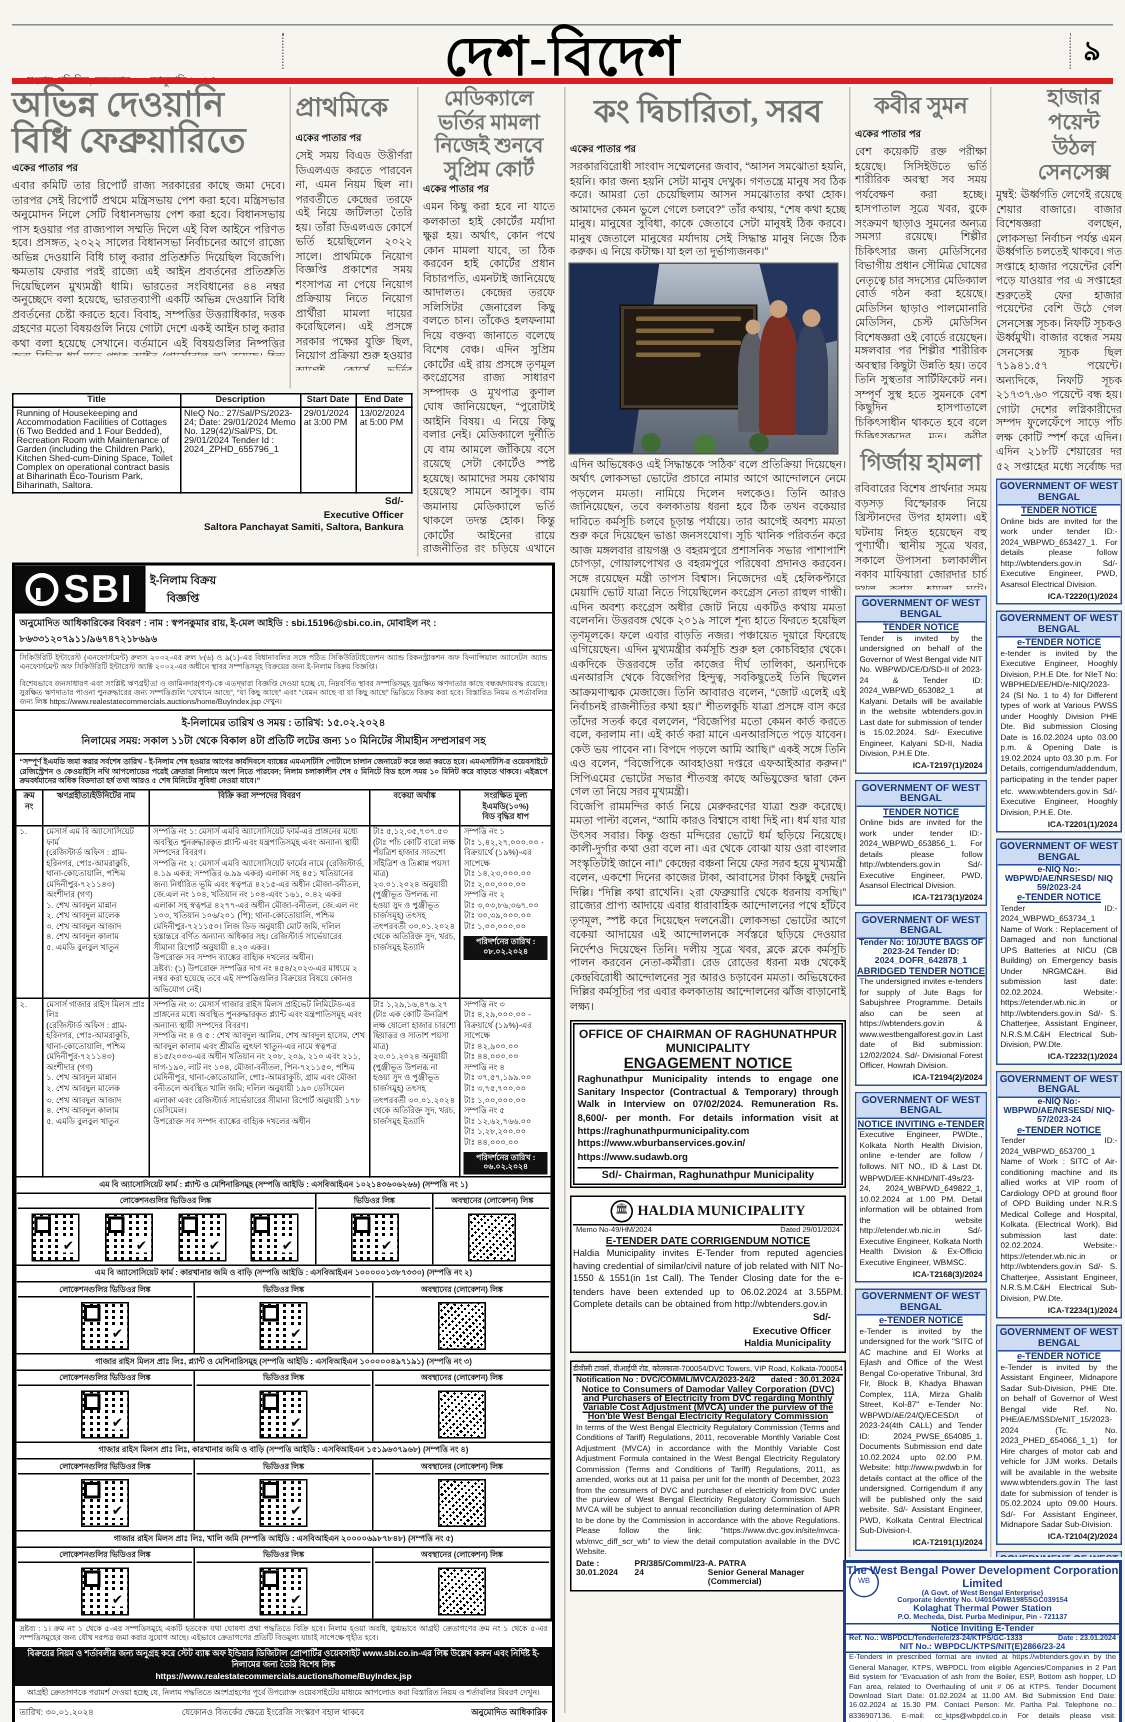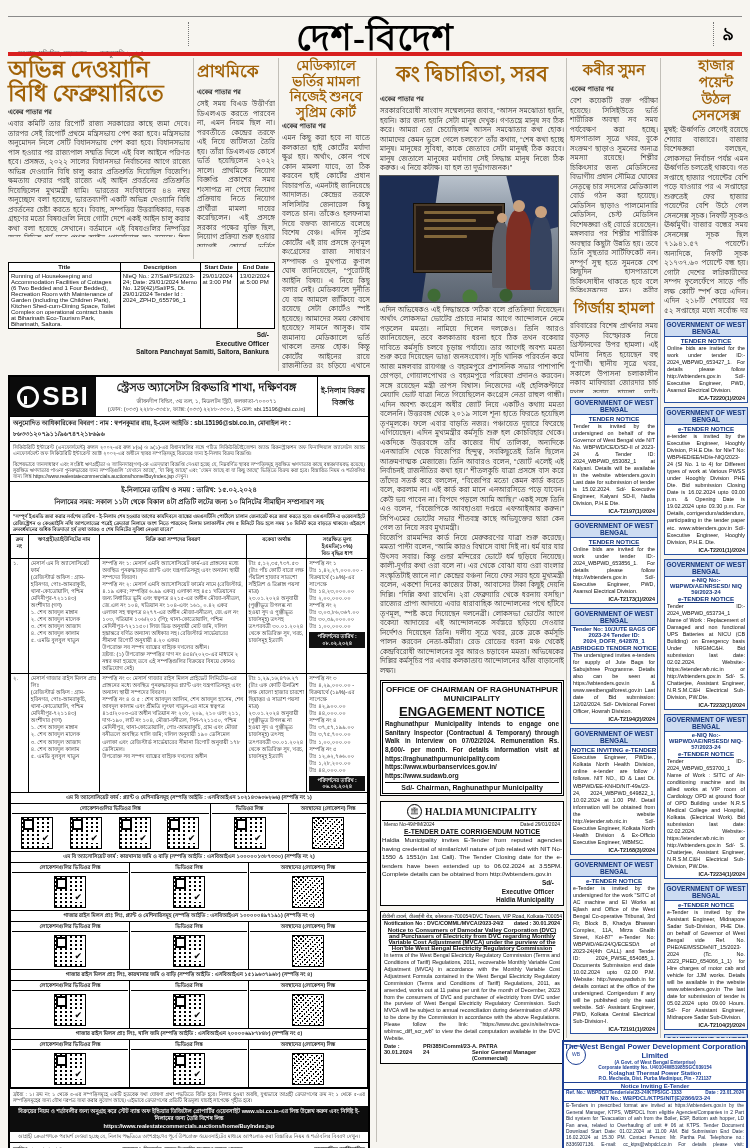--- a/index.html
+++ b/index.html
@@ -13,21 +13,21 @@
   .hdr-page-box{position:absolute;right:8px;top:22px;width:28px;height:24px;border-left:1px dotted #777;text-align:center;}
   .hdr-pagenum{font-family:"Liberation Serif",serif;font-size:18px;font-weight:bold;color:#000;line-height:24px;}
   .hdr-redline{position:absolute;left:8px;right:8px;top:52px;border-top:4px solid #d81f1f;}
   
   .colA{position:absolute;left:8px;top:58px;width:362px;}
   .colB{position:absolute;left:376px;top:58px;width:184px;height:1084px;overflow:hidden;border-left:1px solid #c2bfb8;padding-left:3px;}
   .colC{position:absolute;left:566px;top:58px;width:88px;height:980px;overflow:hidden;border-left:1px solid #c2bfb8;padding-left:3px;}
   .colD{position:absolute;left:660px;top:58px;width:84px;height:980px;overflow:hidden;border-left:1px solid #c2bfb8;padding-left:3px;}
   .cont-label{font-size:6.5px;font-weight:bold;margin:1px 0;}
   .body-txt{font-size:7.2px;line-height:1.32;text-align:justify;color:#1b1b1b;}
-  h1,h2,h3{margin:0;color:#a16207;font-family:"Liberation Serif",serif;}
+  h1,h2,h3{margin:0;color:#737373;font-family:"Liberation Serif",serif;}
   .h-ucc{font-size:23px;line-height:1.05;}
   .h-prath{font-size:17px;}
   .h-med{font-size:13.5px;line-height:1.15;text-align:center;}
   .h-kong{font-size:21px;text-align:center;}
   .h-delhi{font-size:19px;text-align:center;margin:6px 0 3px;}
   .h-kabir{font-size:15px;text-align:center;}
   .h-sensex{font-size:14px;text-align:center;line-height:1.2;margin-left:20px;}
   .h-girja{font-size:15px;text-align:center;margin-top:4px;}
   
   .topgrid{display:grid;grid-template-columns:182px 82px 92px;grid-column-gap:3px;}
@@ -96,21 +96,21 @@
   .p3{right:48px;top:46px;width:18px;height:66px;background:#5b5e66;}
   .head{position:absolute;width:12px;height:12px;border-radius:50%;background:#caa27e;}
   .h1p{right:33px;top:24px;}
   .h2p{right:11px;top:30px;}
   .h3p{right:51px;top:37px;width:10px;height:10px;}
   .shrub{position:absolute;bottom:-4px;left:30px;width:120px;height:18px;background:radial-gradient(circle at 20% 40%,#3f6b35 6px,transparent 7px),radial-gradient(circle at 50% 50%,#4a7a3c 7px,transparent 8px),radial-gradient(circle at 80% 40%,#3a6031 6px,transparent 7px);}
   
   .box{border:1.5px solid #000;background:#fff;margin-top:5px;padding:1px;}
   .box .inbox{border:1px solid #000;padding:2px;}
   .rag-org{font-size:8px;font-weight:bold;text-align:center;}
-  .rag-title{font-size:13px;font-weight:bold;text-align:center;text-decoration:underline;margin:1px 0;}
+  .rag-title{font-size:10px;font-weight:bold;text-align:center;text-decoration:underline;margin:1px 0;}
   .rag-body{font-size:6.4px;font-weight:bold;text-align:justify;line-height:1.35;}
   .rag-sign{font-size:7px;font-weight:bold;text-align:center;border-top:1px solid #000;margin-top:2px;padding-top:1px;}
   .hal-head{display:flex;align-items:center;justify-content:center;border-bottom:1px solid #000;padding:1px;}
   .hal-logo{width:13px;height:13px;border:1px solid #000;border-radius:50%;margin-right:3px;font-size:7px;text-align:center;line-height:12px;}
   .hal-org{font-size:9.5px;font-weight:bold;font-family:"Liberation Serif",serif;}
   .hal-meta{display:flex;justify-content:space-between;font-size:5px;padding:0 2px;}
   .hal-title{font-size:6.8px;font-weight:bold;text-align:center;text-decoration:underline;margin:1px 0;}
   .hal-body{font-size:6.2px;text-align:justify;line-height:1.35;}
   .hal-sign{font-size:6.4px;font-weight:bold;text-align:right;padding:1px 8px 0 0;line-height:1.3;}
   .dvc-head{display:flex;align-items:center;border-bottom:1px solid #000;background:#efefef;padding:1px;}
@@ -195,25 +195,20 @@
         </div>
       </div>
     </div>
 
     <div class="sbi">
       <div class="sbi-head">
         <div class="sbi-logo">
             <span class="ring"></span>
             <span>SBI</span>
           </div>
-        <div class="sbi-mid">
-          <div class="sbi-branch">স্ট্রেসড অ্যাসেটস রিকভারি শাখা, দক্ষিণবঙ্গ</div>
-          <div class="sbi-addr">জীবনদীপ বিল্ডিং, ৩য় তল, ১, মিডলটন স্ট্রিট, কলকাতা-৭০০০৭১</div>
-          <div class="sbi-phone">(ফোন: (০৩৩) ২২৮৮-৩৩৫৮, ফ্যাক্স: (০৩৩) ২২৮৮-৩৩০১, ই-মেল: sbi.15196@sbi.co.in)</div>
-        </div>
         <div class="sbi-enilam">ই-নিলাম বিক্রয় বিজ্ঞপ্তি</div>
       </div>
       <div class="sbi-officer">অনুমোদিত আধিকারিকের বিবরণ : নাম : স্বপনকুমার রায়, ই-মেল আইডি :  sbi.15196@sbi.co.in,  মোবাইল নং : ৮৬৩৩১২০৭৯১১/৯৬৭৪৭২১৮৬৯৬</div>
       <div class="sbi-terms">সিকিউরিটি ইন্টারেস্ট (এনফোর্সমেন্ট) রুলস ২০০২-এর রুল ৮(৬) ও ৯(১)-এর বিধানাবলির সঙ্গে পঠিত সিকিউরিটাইজেশন অ্যান্ড রিকনস্ট্রাকশন অফ ফিনান্সিয়াল অ্যাসেটস অ্যান্ড এনফোর্সমেন্ট অফ সিকিউরিটি ইন্টারেস্ট অ্যাক্ট ২০০২-এর অধীনে স্থাবর সম্পত্তিসমূহ বিক্রয়ের জন্য ই-নিলাম বিক্রয় বিজ্ঞপ্তি।</div>
       <div class="sbi-terms">বিশেষভাবে জনসাধারণ এবং সংশ্লিষ্ট ঋণগ্রহীতা ও জামিনদার(গণ)-কে এতদ্দ্বারা বিজ্ঞপ্তি দেওয়া হচ্ছে যে, নিম্নবর্ণিত স্থাবর সম্পত্তিসমূহ সুরক্ষিত ঋণদাতার কাছে বন্ধক/দায়বদ্ধ রয়েছে। সুরক্ষিত ঋণদাতার পাওনা পুনরুদ্ধারের জন্য সম্পত্তিগুলি “যেখানে আছে”, “যা কিছু আছে” এবং “যেমন আছে বা যা কিছু আছে” ভিত্তিতে বিক্রয় করা হবে। বিস্তারিত নিয়ম ও শর্তাবলির জন্য লিঙ্ক https://www.realestatecommercials.auctions/home/BuyIndex.jsp দেখুন।</div>
       <div class="sbi-dateband">
         <div>ই-নিলামের তারিখ ও সময় : তারিখ: ১৫.০২.২০২৪</div>
         <div>নিলামের সময়: সকাল ১১টা থেকে  বিকাল ৪টা প্রতিটি লটের জন্য ১০ মিনিটের সীমাহীন সম্প্রসারণ সহ</div>
       </div>
       <div class="sbi-note">“সম্পূর্ণ ইএমডি জমা করার সর্বশেষ তারিখ - ই-নিলাম শেষ হওয়ার আগের কার্যদিবসে ব্যাঙ্কের এমএসটিসি পোর্টালে চালান জেনারেট করে জমা করতে হবে। এমএসটিসি-র ওয়েবসাইটে রেজিস্ট্রেশন ও কেওয়াইসি নথি আপলোডের পরেই ক্রেতারা নিলামে অংশ নিতে পারবেন; নিলাম চলাকালীন শেষ ৫ মিনিটে বিড হলে সময় ১০ মিনিট করে বাড়তে থাকবে। এইরূপে ক্রমবর্ধমানের অধিক বিডদাতা হর্ষ তথা আরও ৫ শেষ মিনিটের সুবিধা নেওয়া যাবে।”</div>

